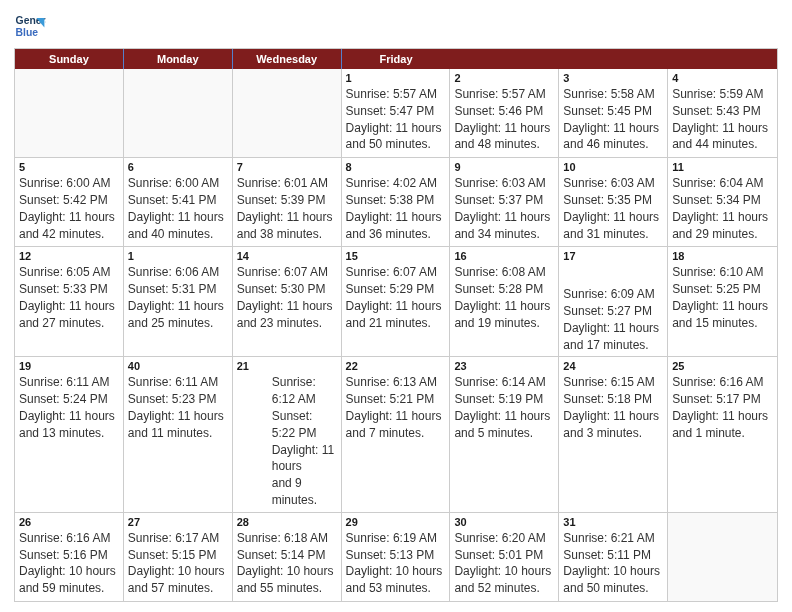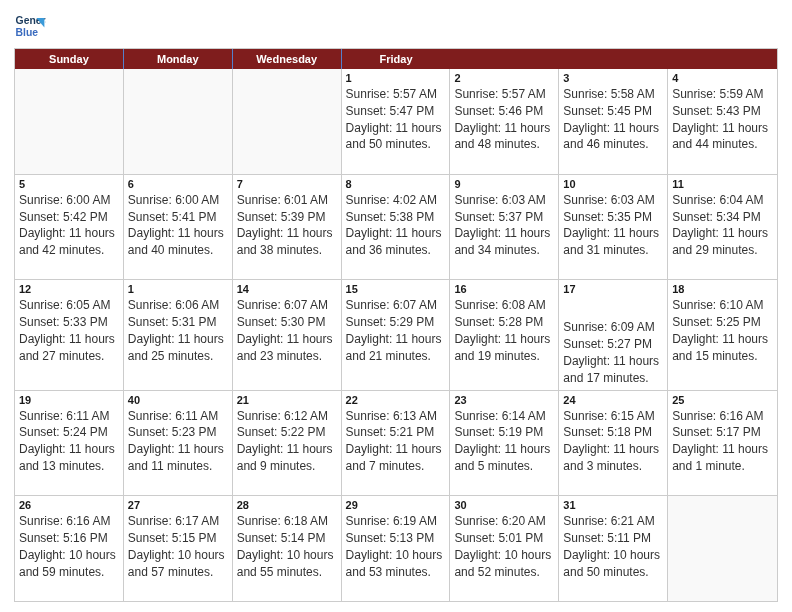--- a/index.html
+++ b/index.html
@@ -270,21 +270,21 @@
           </div>
           <div class="day-cell">
             <div class="day-number">40</div>
             <div class="day-info" style="white-space: pre-line;">Sunrise: 6:11 AM
 Sunset: 5:23 PM
 Daylight: 11 hours
 and 11 minutes.</div>
           </div>
           <div class="day-cell">
             <div class="day-number">21</div>
-            <div class="day-info" style="white-space: pre-line;">Sunrise: 6:12 AM
+            <div class="day-info" style="white-space: pre-line; margin-left: 35px;">Sunrise: 6:12 AM
 Sunset: 5:22 PM
 Daylight: 11 hours
 and 9 minutes.</div>
           </div>
           <div class="day-cell">
             <div class="day-number">22</div>
             <div class="day-info" style="white-space: pre-line;">Sunrise: 6:13 AM
 Sunset: 5:21 PM
 Daylight: 11 hours
 and 7 minutes.</div>

